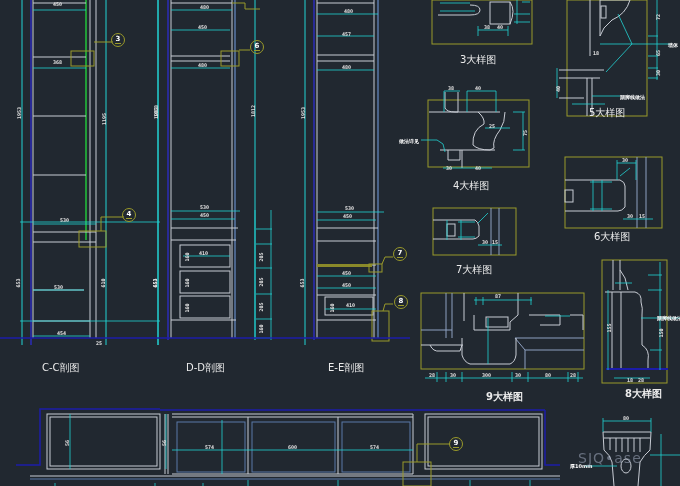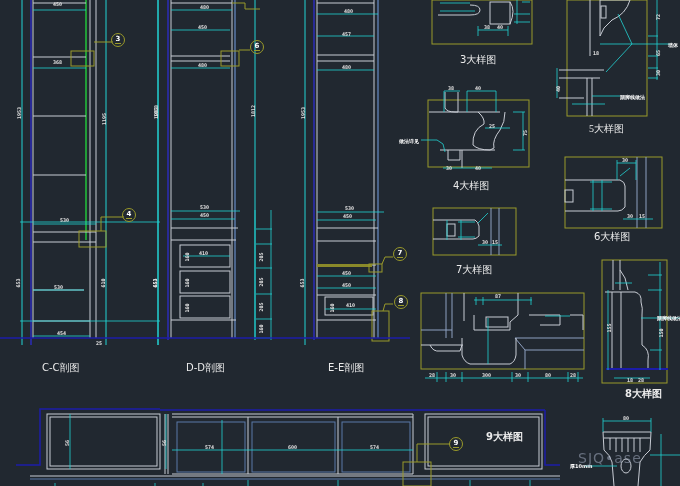--- a/index.html
+++ b/index.html
@@ -373,24 +373,24 @@
     </g>
   </g>
 </svg>
 
 <div class="lbl title" style="left:42px;top:361px;">C-C剖图</div>
 <div class="lbl title" style="left:186px;top:361px;">D-D剖图</div>
 <div class="lbl title" style="left:328px;top:361px;">E-E剖图</div>
 
 <div class="lbl title" style="left:460px;top:53px;">3大样图</div>
 <div class="lbl title" style="left:453px;top:179px;">4大样图</div>
-<div class="lbl title" style="left:589px;top:122px;font-family:Liberation Serif, serif;">5大样图</div>
+<div class="lbl title" style="left:589px;top:106px;">5大样图</div>
 <div class="lbl title" style="left:594px;top:230px;">6大样图</div>
 <div class="lbl title" style="left:456px;top:263px;">7大样图</div>
-<div class="lbl title" style="left:486px;top:390px;font-weight:bold;margin-top:40px;">9大样图</div>
+<div class="lbl title" style="left:486px;top:390px;font-weight:bold;">9大样图</div>
 <div class="lbl title" style="left:617px;top:387px;font-weight:bold;margin-left:8px;">8大样图</div>
 
 <div class="dim" style="left:53px;top:1px;">450</div>
 <div class="dim" style="left:53px;top:59px;">368</div>
 <div class="dim dimv" style="left:13px;top:110px;">1953</div>
 <div class="dim dimv" style="left:98px;top:116px;">1195</div>
 <div class="dim dimv" style="left:150px;top:110px;">1953</div>
 <div class="dim" style="left:60px;top:217px;">530</div>
 <div class="dim dimv" style="left:13px;top:280px;">653</div>
 <div class="dim dimv" style="left:98px;top:280px;">610</div>

